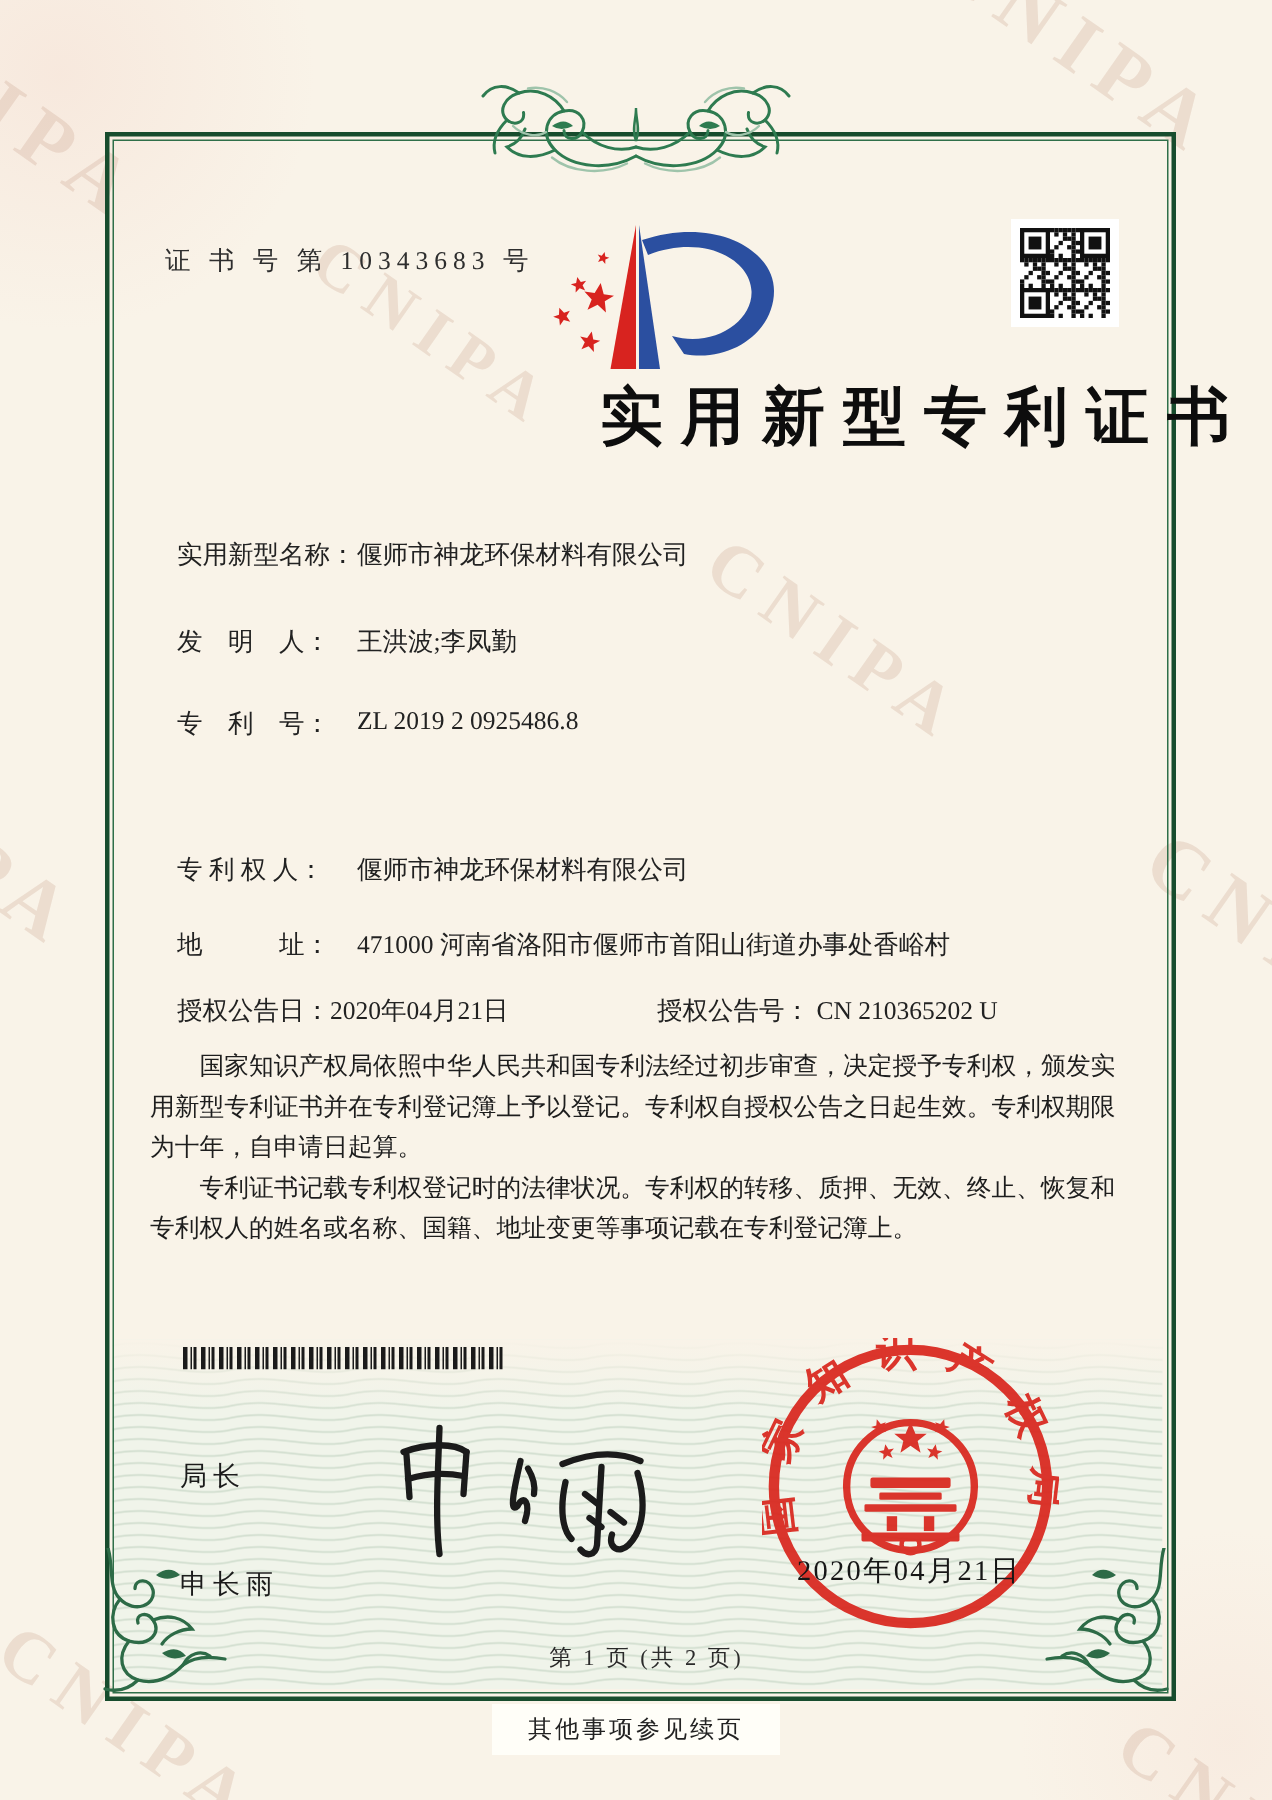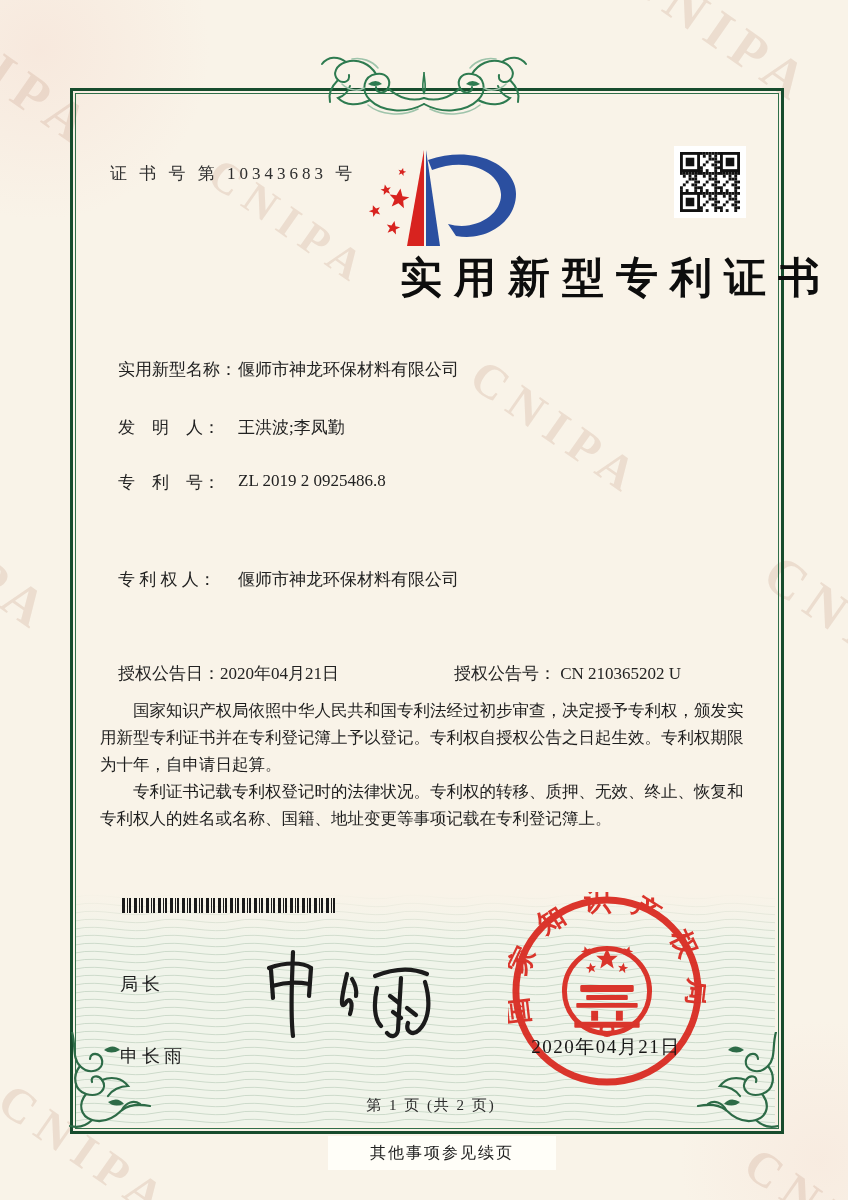--- a/index.html
+++ b/index.html
@@ -27,33 +27,33 @@
   .cert-no{position:absolute;left:110px;top:146px;font-size:17px;letter-spacing:4px;color:#2e2e2e;margin-top:16px;}
   .logo{position:absolute;left:368px;top:142px;}
   .qr{position:absolute;left:674px;top:146px;width:72px;height:72px;background:#fff;}
   .qr svg{position:absolute;left:6px;top:6px;}
   .title{position:absolute;left:0;right:16px;top:250px;text-align:right;font-size:42px;
     font-weight:bold;letter-spacing:12px;color:#0d0d0d;}
   .field{position:absolute;left:118px;display:flex;font-size:17px;color:#222;}
   .field .lbl{width:120px;flex:0 0 120px;}
   .field .val{margin-left:0;}
   .grant{position:absolute;left:118px;top:662px;font-size:17px;display:flex;}
-  .grant .g2{position:absolute;left:320px;top:0;white-space:nowrap;margin-left:16px;}
+  .grant .g2{position:absolute;left:320px;top:0;white-space:nowrap;}
   .paras{position:absolute;left:100px;top:697px;width:654px;font-size:16.5px;line-height:27px;color:#1d1d1d;}
   .paras p{margin:0;text-indent:2em;}
   .barcode{position:absolute;left:122px;top:898px;}
   .officer-title{position:absolute;left:120px;top:972px;font-size:18px;letter-spacing:4px;color:#1b1b1b;}
   .officer-name{position:absolute;left:120px;top:1044px;font-size:18px;letter-spacing:4px;color:#1b1b1b;}
   .signature{position:absolute;left:255px;top:946px;}
   .seal{position:absolute;left:508px;top:892px;width:198px;height:198px;}
   .seal-date{position:absolute;left:520px;top:1034px;width:172px;text-align:center;
     font-size:19px;letter-spacing:1.5px;color:#161616;}
   .pagination{position:absolute;left:0;right:0;top:1096px;text-align:center;font-size:15px;
     letter-spacing:2px;color:#2a2a2a;padding-left:14px;}
-  .footer-note{position:absolute;left:328px;top:1136px;width:228px;height:34px;background:#fffef8;
+  .footer-note{position:absolute;left:328px;top:1136px;width:192px;height:34px;background:#fffef8;
     display:flex;align-items:center;justify-content:center;font-size:16px;letter-spacing:2px;color:#222;}
 </style>
 </head>
 <body>
 
 <div class="page">
 
   <div class="waves">
     <svg width="700" height="233">
       <defs>
@@ -325,20 +325,24 @@
       <span class="val">王洪波;李凤勤</span>
     </div>
     <div class="field" style="top:471px">
       <span class="lbl">专　利　号：</span>
       <span class="val">ZL 2019 2 0925486.8</span>
     </div>
     <div class="field" style="top:568px">
       <span class="lbl">专 利 权 人：</span>
       <span class="val">偃师市神龙环保材料有限公司</span>
     </div>
+    <div class="field" style="top:618px">
+      <span class="lbl">地　　　址：</span>
+      <span class="val">471000 河南省洛阳市偃师市首阳山街道办事处香峪村</span>
+    </div>
 
     <div class="grant">
       <span>授权公告日：</span>
       <span>2020年04月21日</span>
       <span class="g2">
         <span>授权公告号：</span>
         <span>CN 210365202 U</span>
       </span>
     </div>
 

